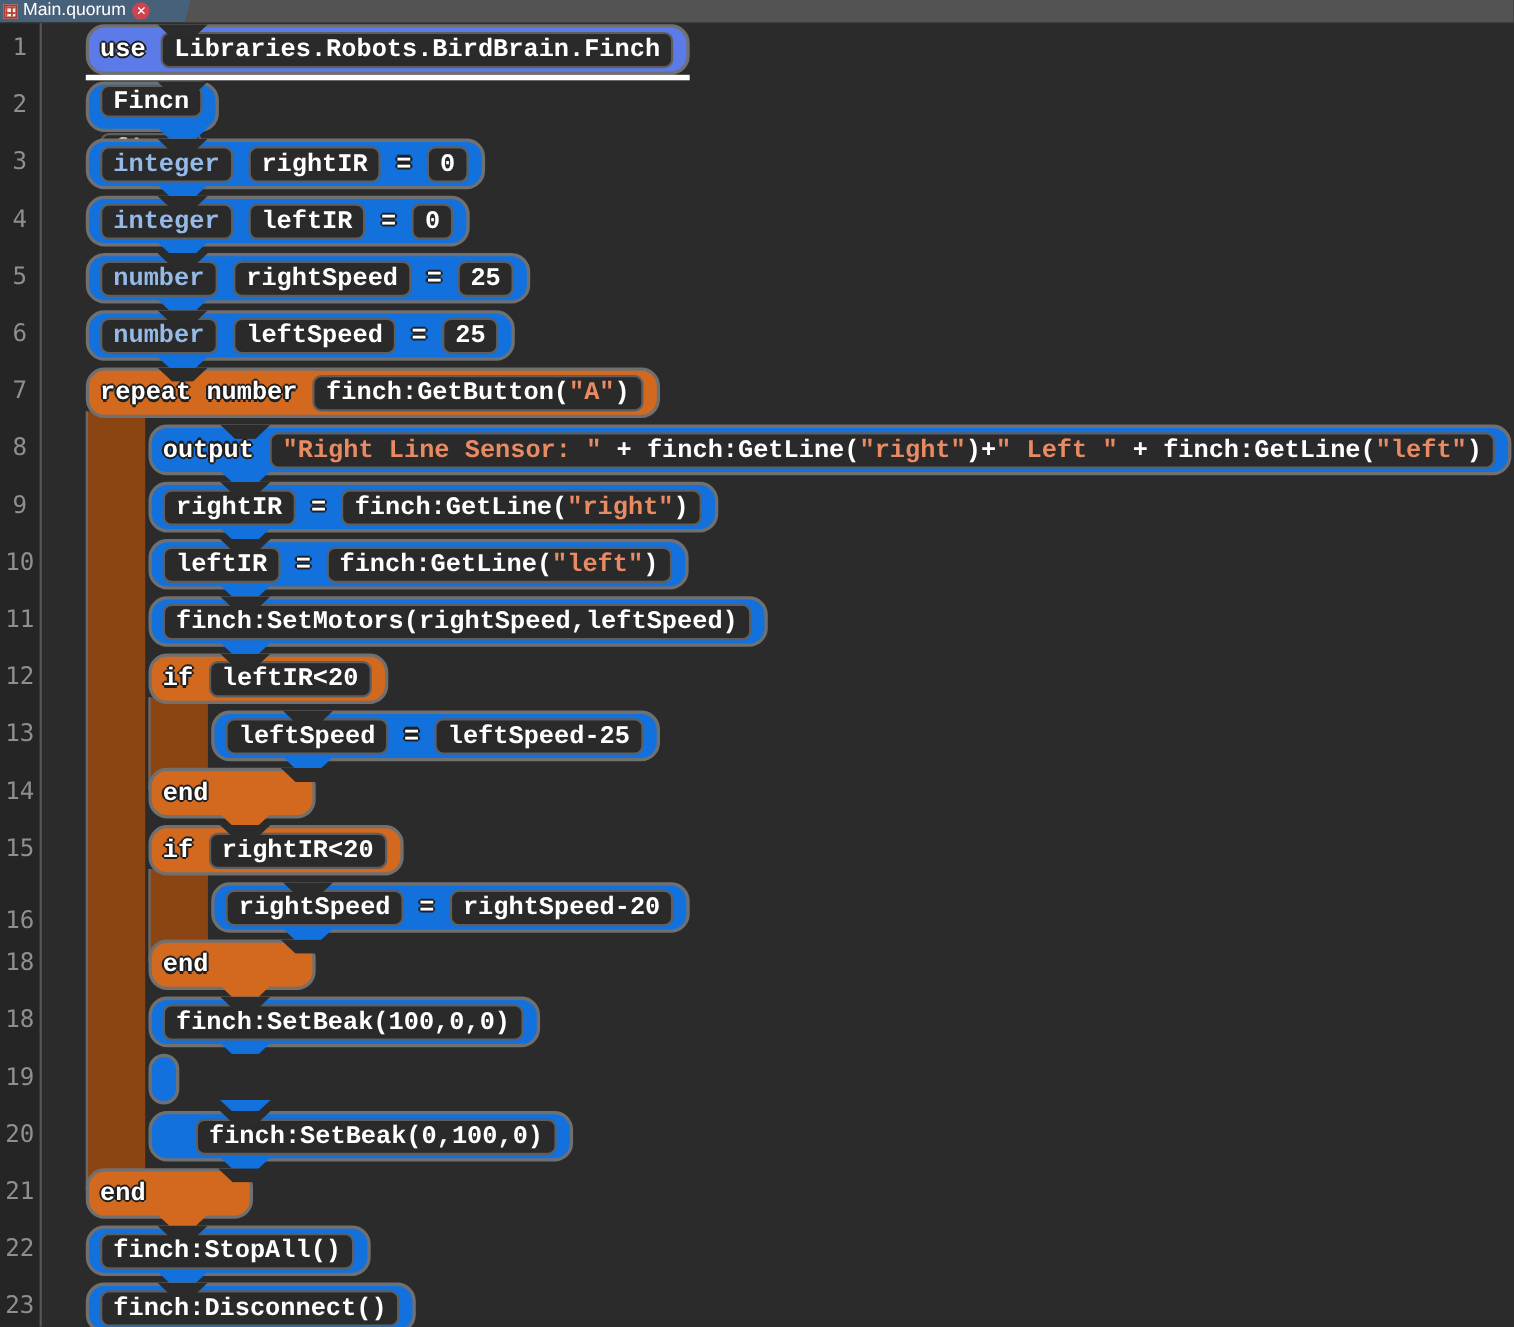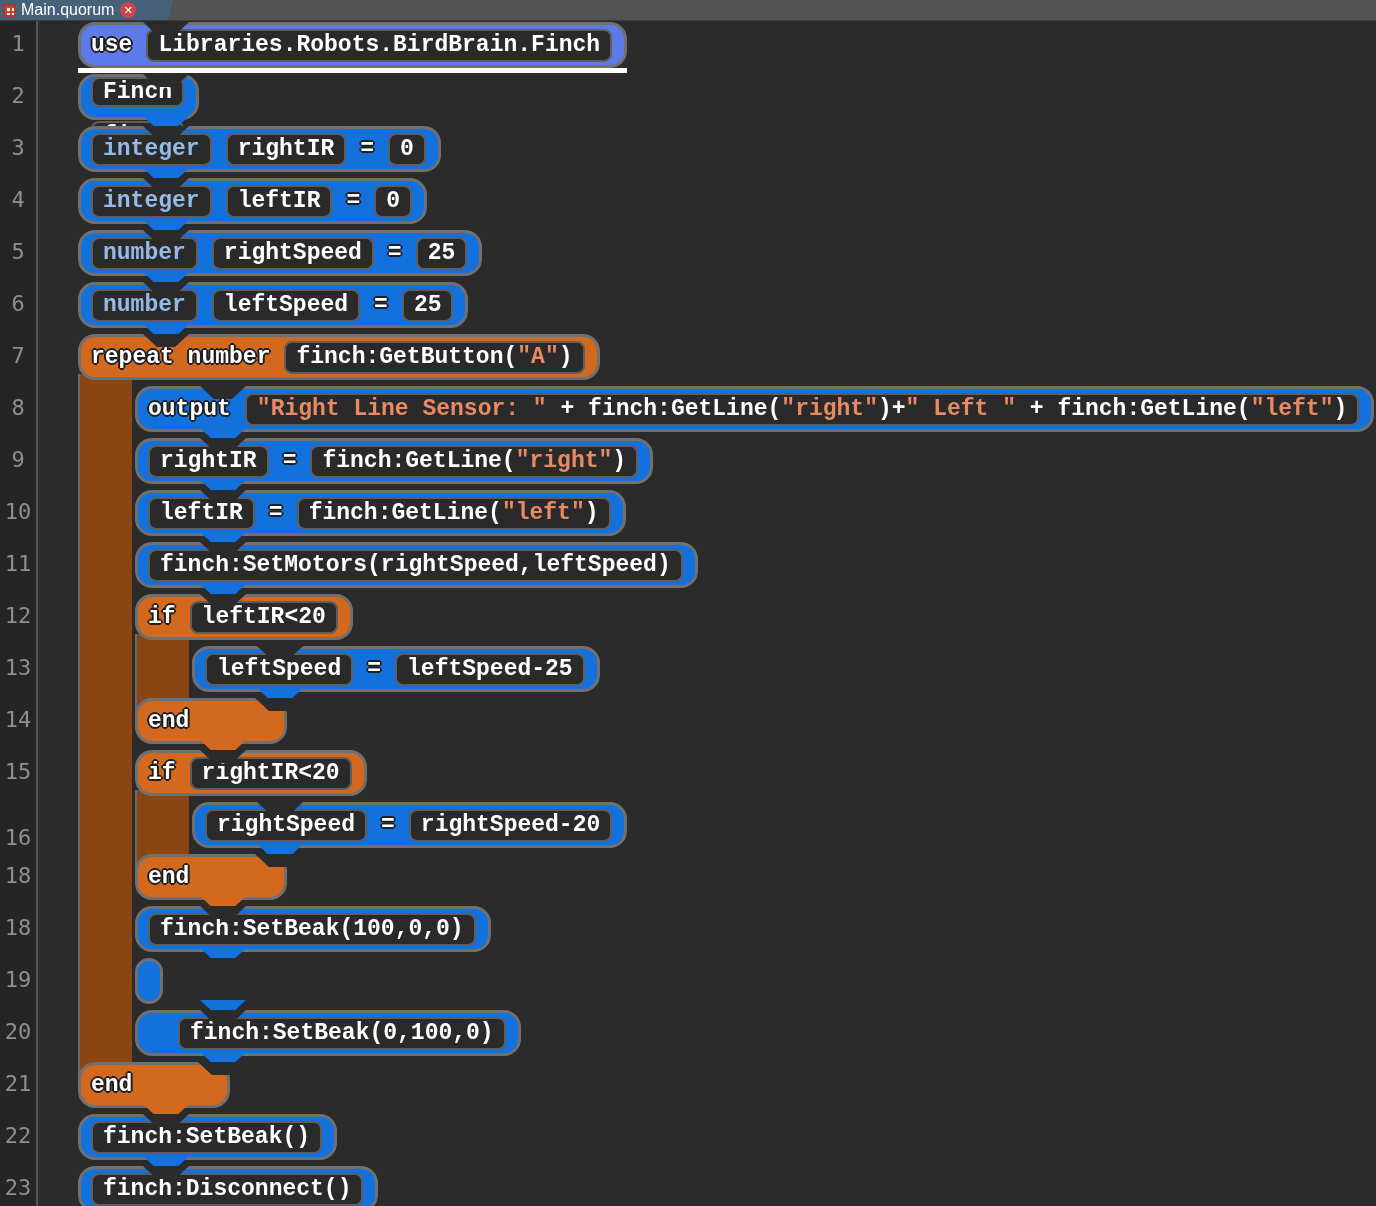--- a/index.html
+++ b/index.html
@@ -220,19 +220,19 @@
       <span class="pill"><span class="sp-plain">finch:SetBeak(0,100,0)</span></span>
     </div>
     <div class="block c-orange" style="left: 78px; top: 1062px; min-width: 152px;">
       <span class="notch" style="left: 117px;"></span>
       <span class="bump" style="left: 62px;"></span>
       <span class="blabel">end</span>
     </div>
     <div class="block c-blue" style="left: 78px; top: 1114px;">
       <span class="notch" style="left: 62px;"></span>
       <span class="bump" style="left: 62px;"></span>
-      <span class="pill"><span class="sp-plain">finch:SetBeak()</span></span>
+      <span class="pill"><span class="sp-plain">finch:StopAll()</span></span>
     </div>
     <div class="block c-blue" style="left: 78px; top: 1166px;">
       <span class="notch" style="left: 62px;"></span>
       <span class="pill"><span class="sp-plain">finch:Disconnect()</span></span>
     </div>
   </div>
 
 </body></html>

